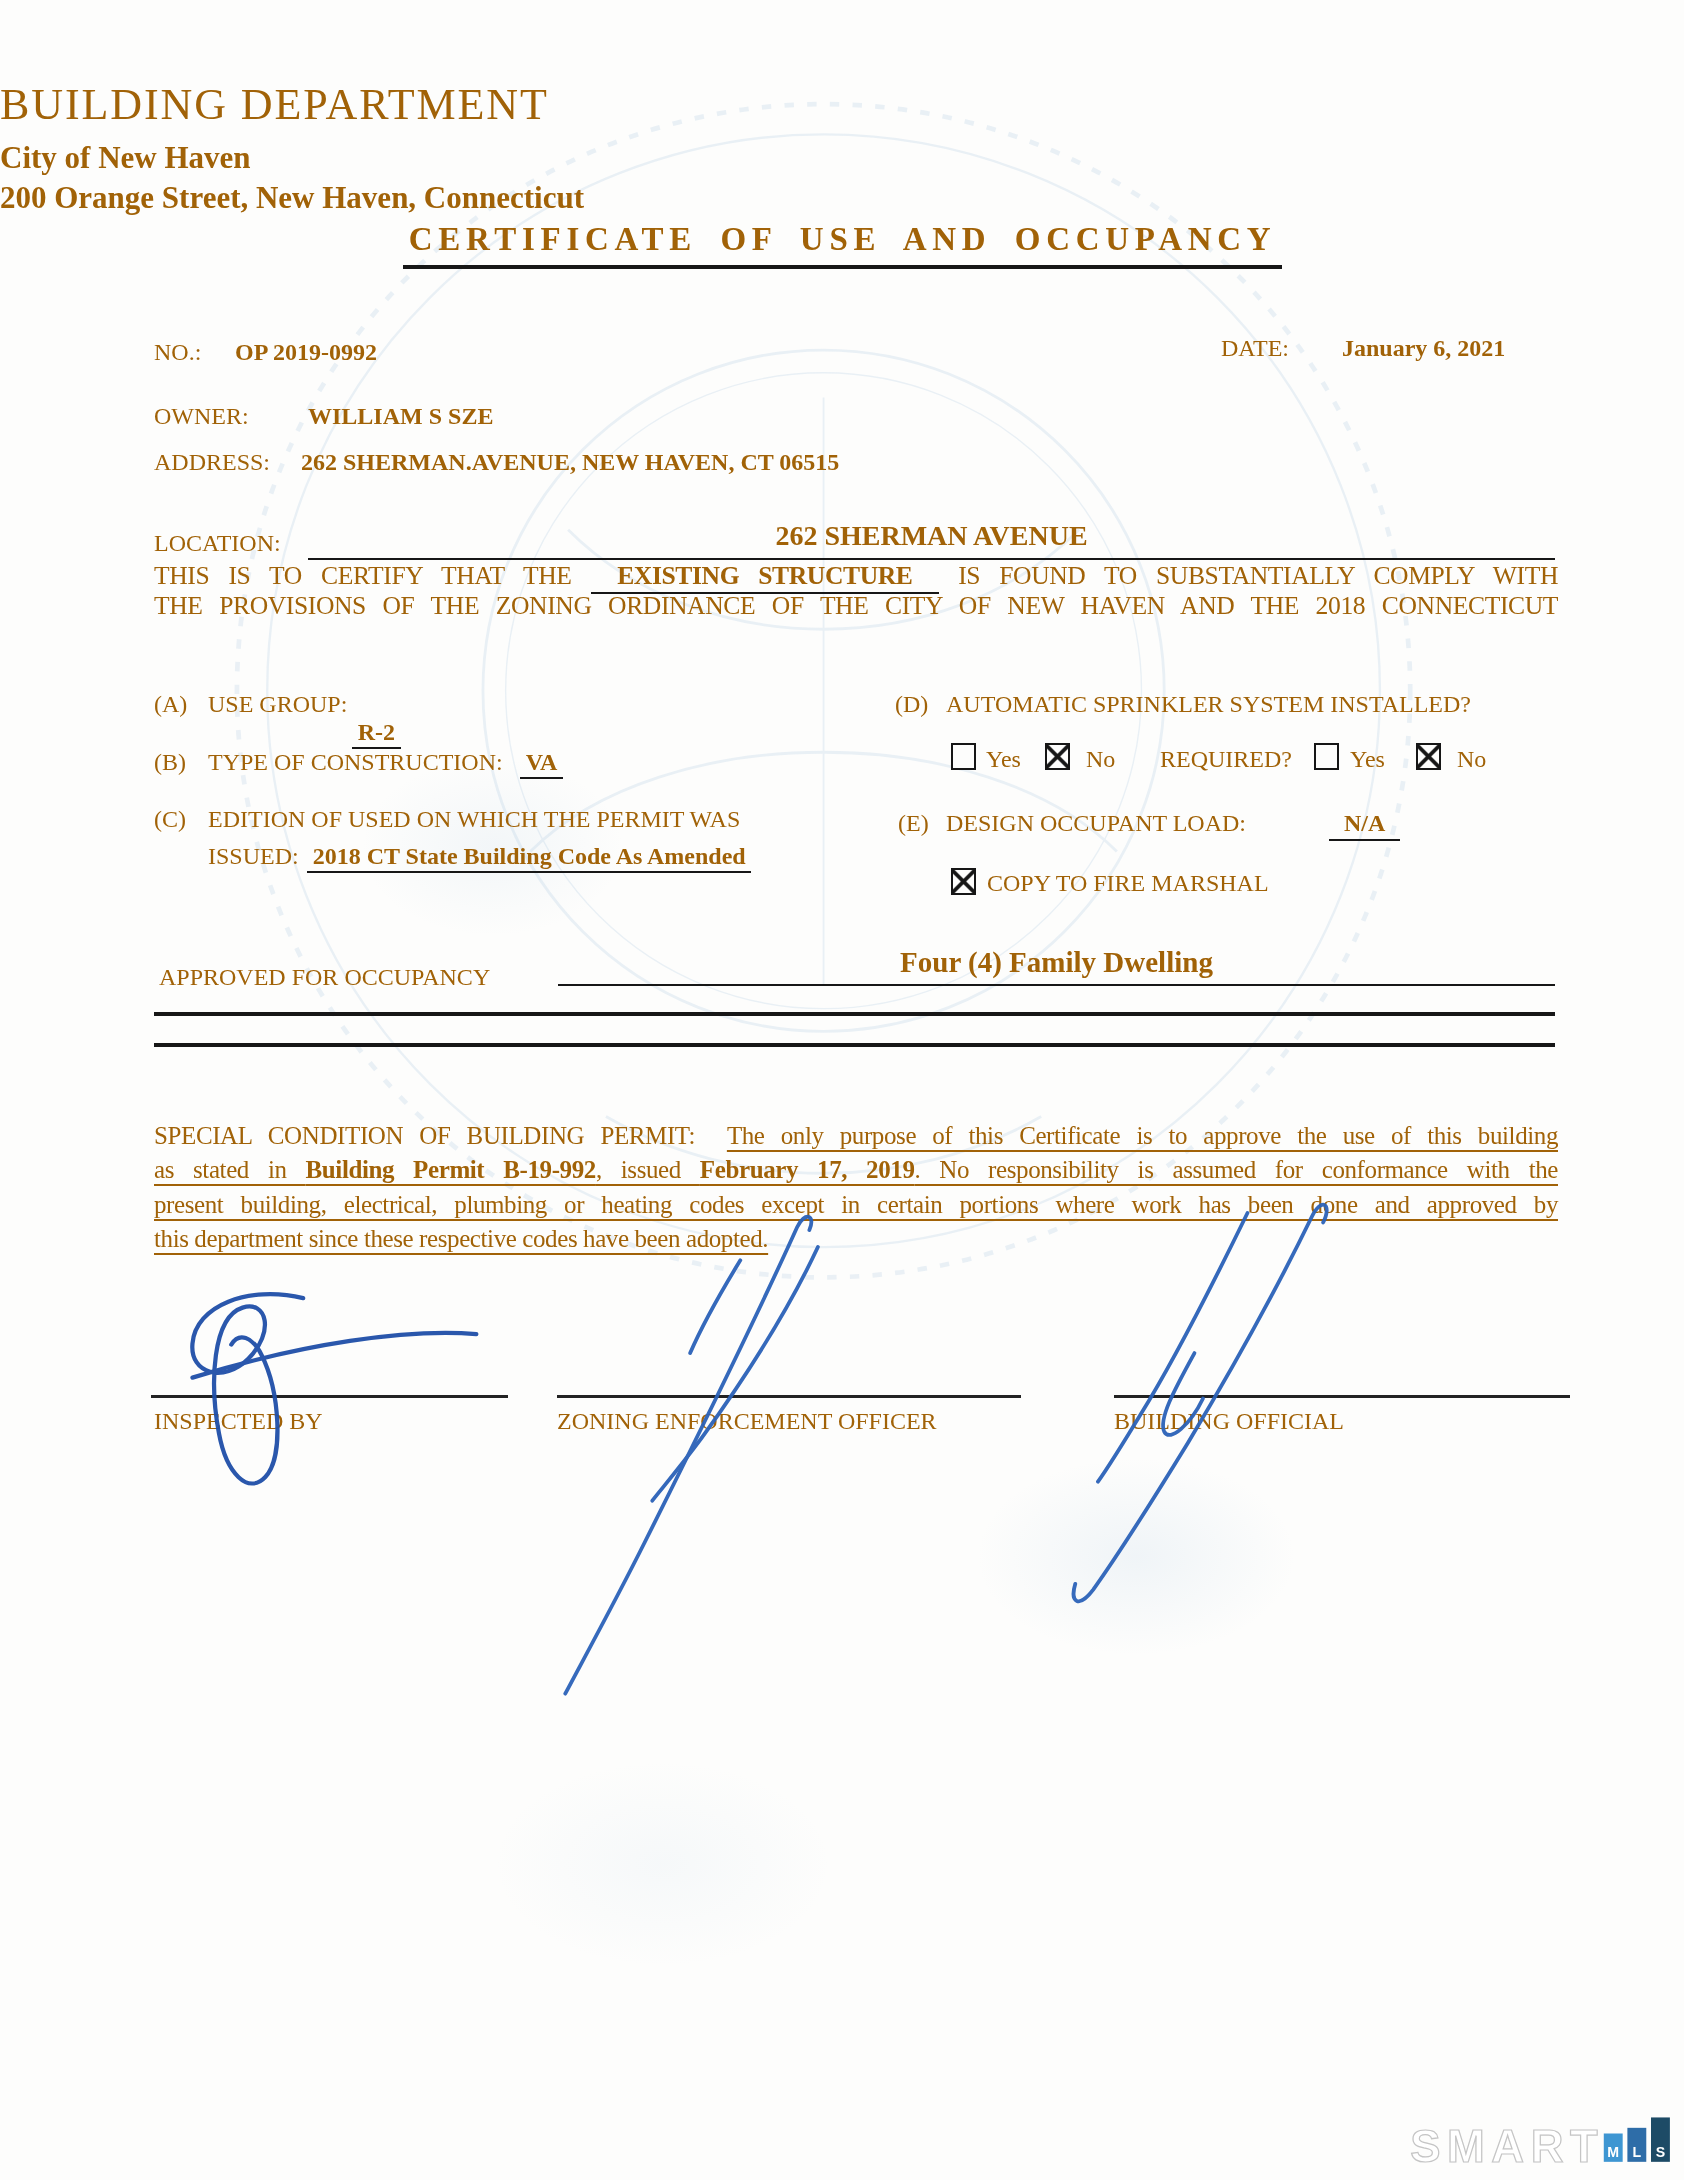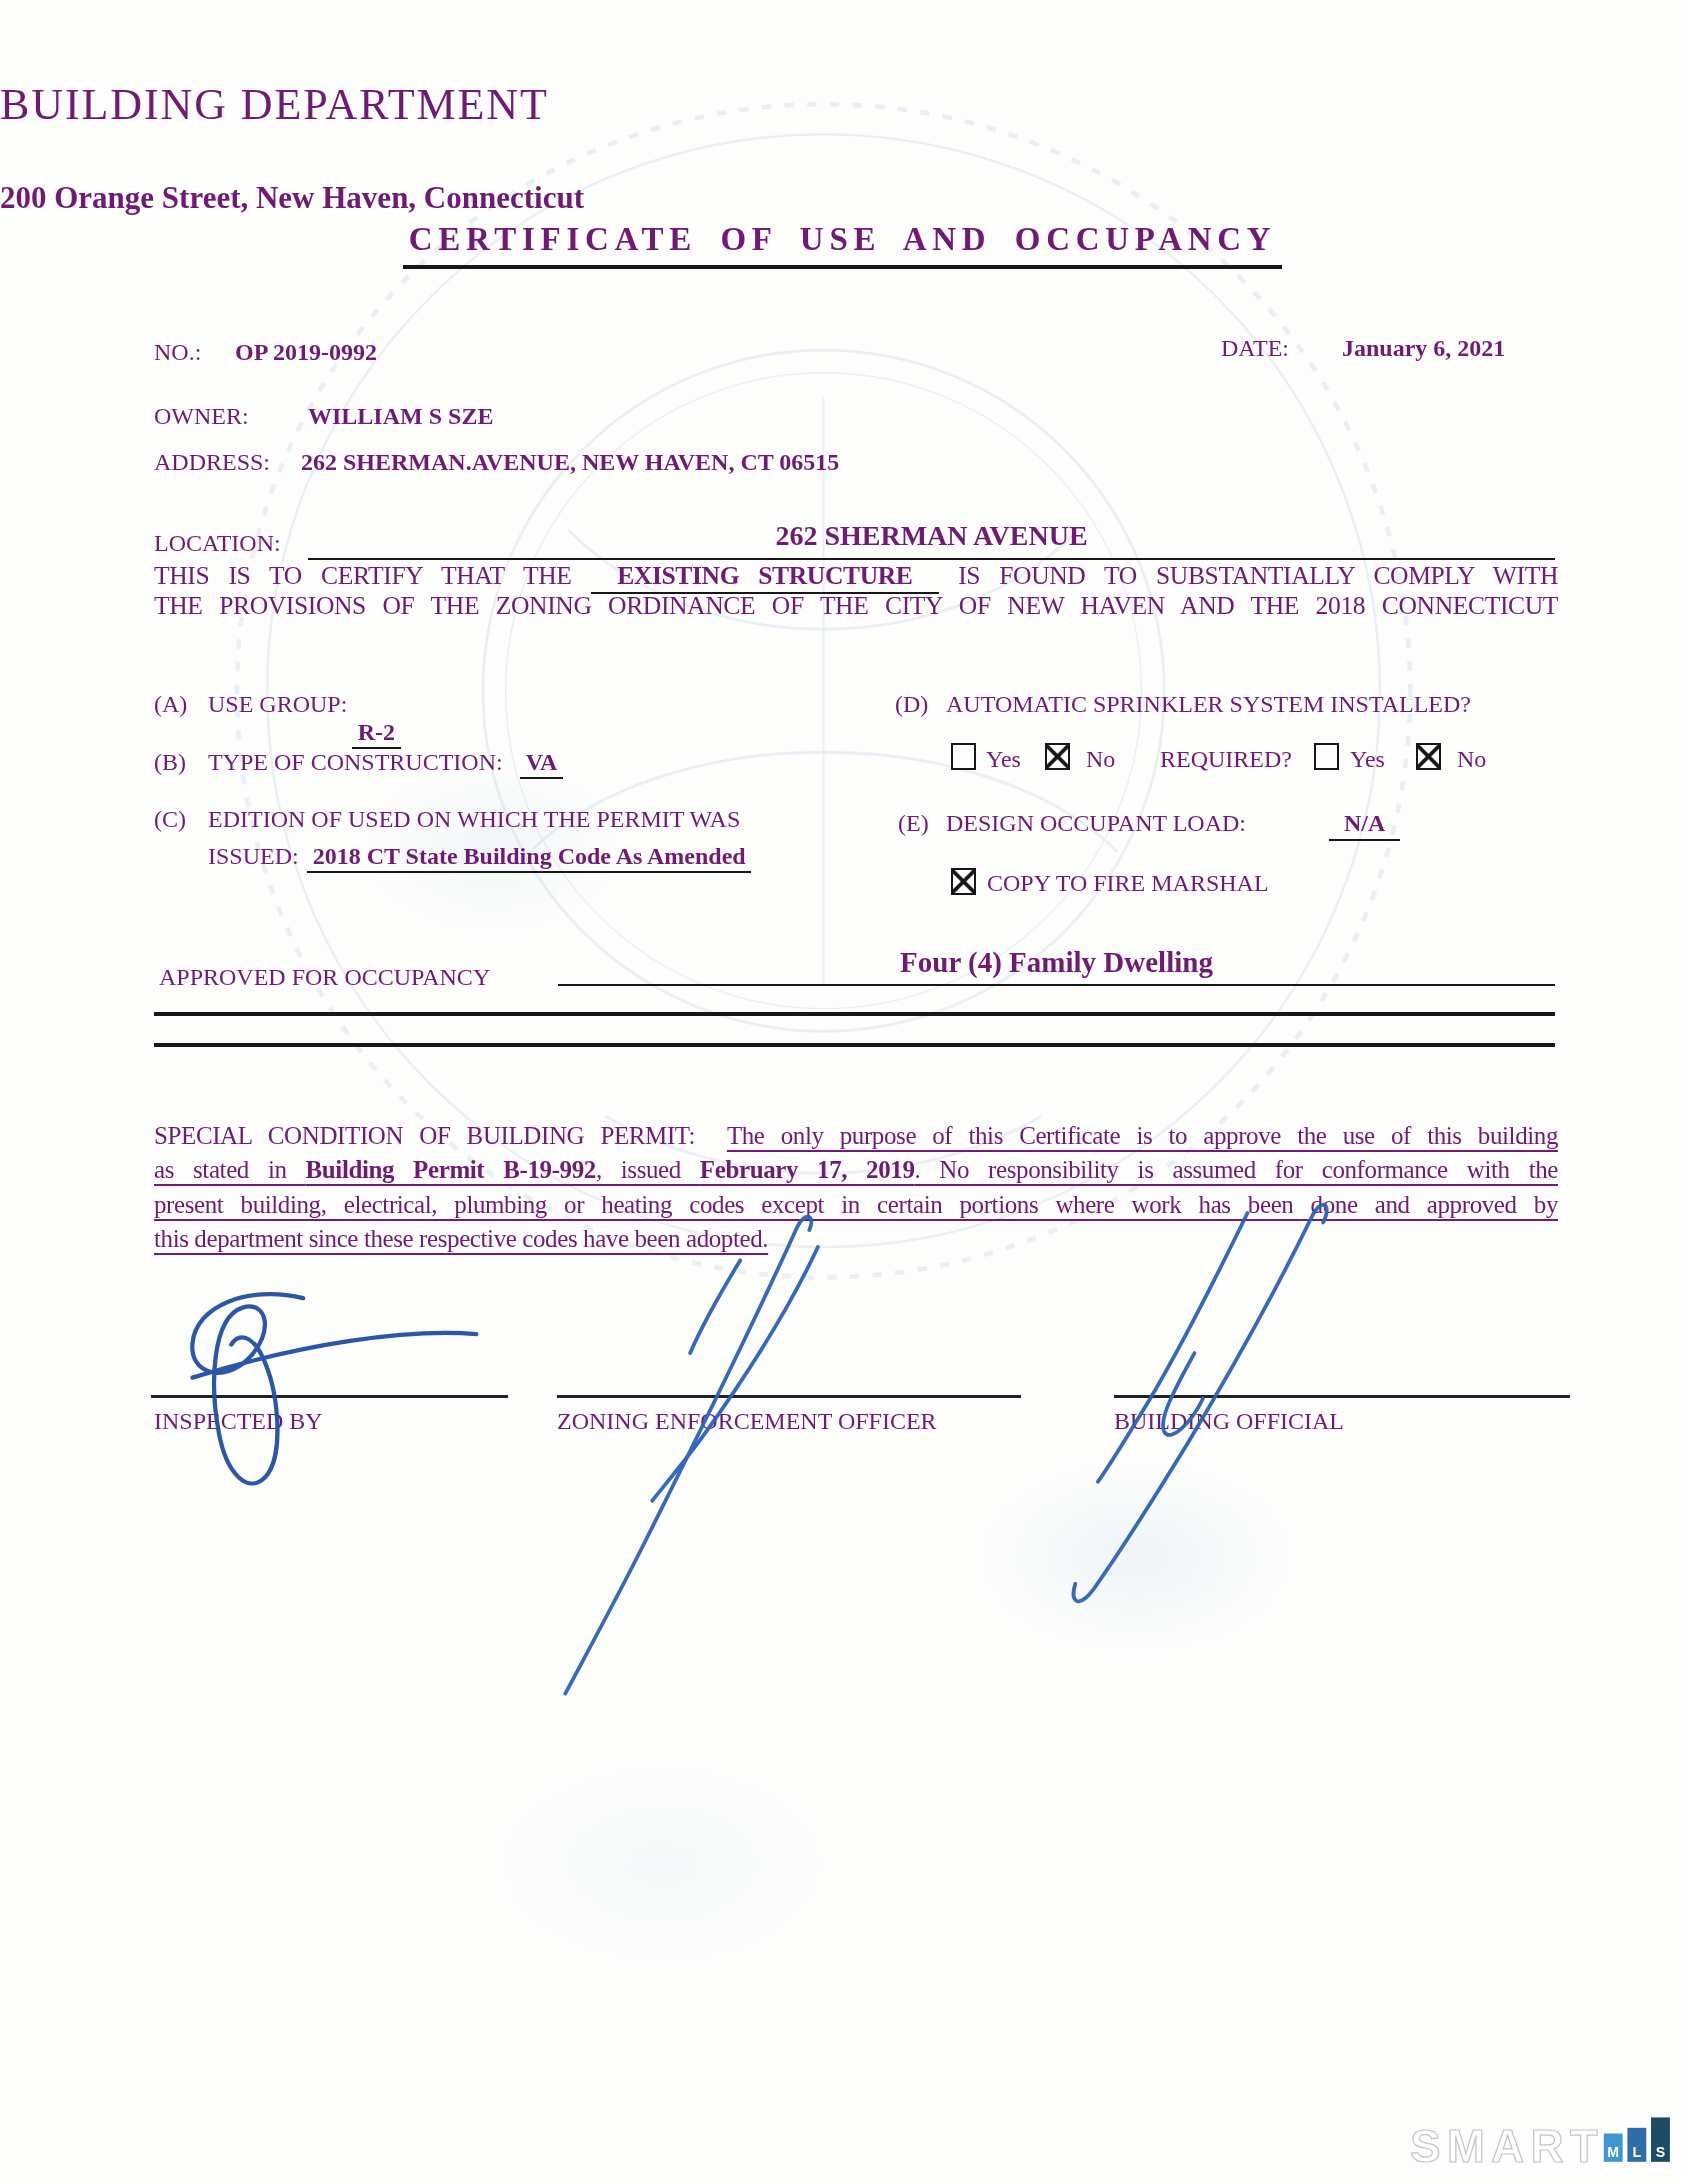--- a/index.html
+++ b/index.html
@@ -1,17 +1,17 @@
 <!DOCTYPE html>
 <html style="font-size:15px"><head>
 <meta charset="utf-8">
 <style>
   html,body{margin:0;padding:0;background:#e8e8e8;}
   .page{position:relative;width:1685px;height:2180px;background:#fdfdfc;overflow:hidden;
-        font-family:"Liberation Serif","DejaVu Serif",serif;color:#701a75;}
+        font-family:"Liberation Serif","DejaVu Serif",serif;color:#a16207;}
   .abs{position:absolute;white-space:nowrap;}
   .lbl{font-weight:400;}
   .val{font-weight:700;}
   .t28{font-size:24px;}
   .t27{font-size:25.6px;}
   .dept{position:absolute;top:79px;left:0;width:100%;font-size:44px;font-weight:400;letter-spacing:1.9px;}
   .city{position:absolute;top:140px;left:0;width:100%;font-size:31px;font-weight:700;}
   .street{position:absolute;top:180px;left:0;width:100%;font-size:31px;font-weight:700;}
   .cert-title-wrap{position:absolute;top:221px;left:0;width:100%;text-align:center;}
   .cert-title{display:inline-block;font-size:33px;font-weight:700;letter-spacing:5.7px;word-spacing:9.5px;
@@ -53,20 +53,21 @@
       <path d="M 600 560 C 740 700, 1000 700, 1140 560" stroke-width="3"></path>
       <path d="M 870 420 L 870 1040" stroke-width="2"></path>
       <path d="M 640 1180 C 780 1260, 960 1260, 1100 1180" stroke-width="3"></path>
     </g>
   </svg>
   <div class="blob" style="left:975px;top:1457px;width:322px;height:199px;background:radial-gradient(ellipse, rgba(150,185,215,0.13), rgba(150,185,215,0) 70%);"></div>
   <div class="blob" style="left:360px;top:757px;width:265px;height:180px;background:radial-gradient(ellipse, rgba(150,185,215,0.10), rgba(150,185,215,0) 70%);"></div>
   <div class="blob" style="left:492px;top:1760px;width:341px;height:208px;background:radial-gradient(ellipse, rgba(150,185,215,0.07), rgba(150,185,215,0) 70%);"></div>
 
   <div class="dept abs">BUILDING DEPARTMENT</div>
+  <div class="city abs">City of New Haven</div>
   <div class="street abs">200 Orange Street, New Haven, Connecticut</div>
   <div class="cert-title-wrap">
     <span class="cert-title">CERTIFICATE OF USE AND OCCUPANCY</span>
   </div>
 
   <span class="abs t28 lbl" style="left:154px;top:339px;">NO.:</span>
   <span class="abs t28 val" style="left:235px;top:339px;">OP 2019-0992</span>
   <span class="abs t28 lbl" style="left:1221px;top:335px;">DATE:</span>
   <span class="abs t28 val" style="left:1342px;top:335px;">January 6, 2021</span>
 

